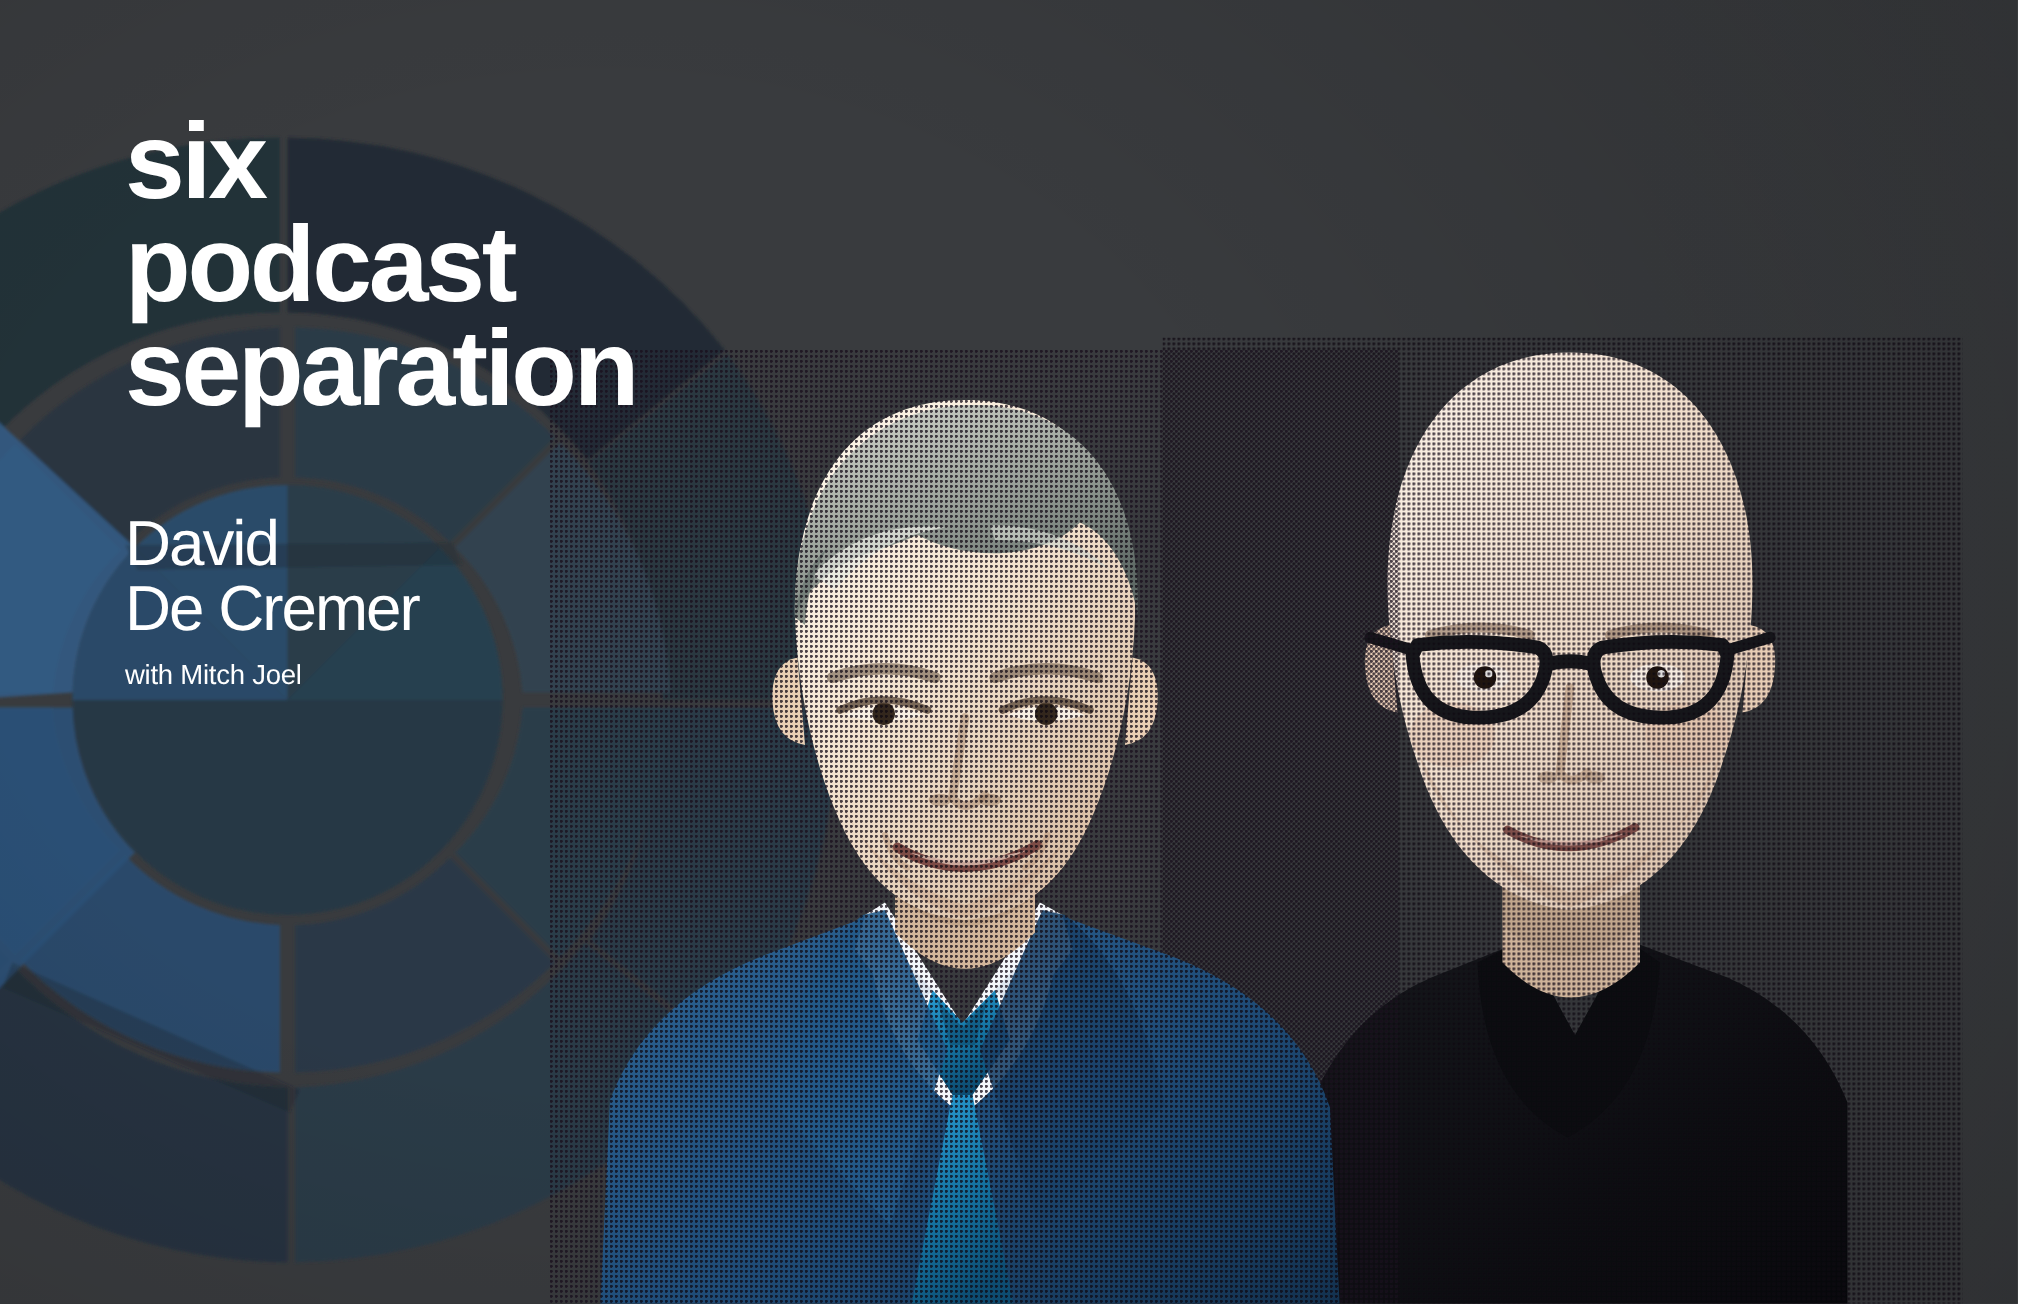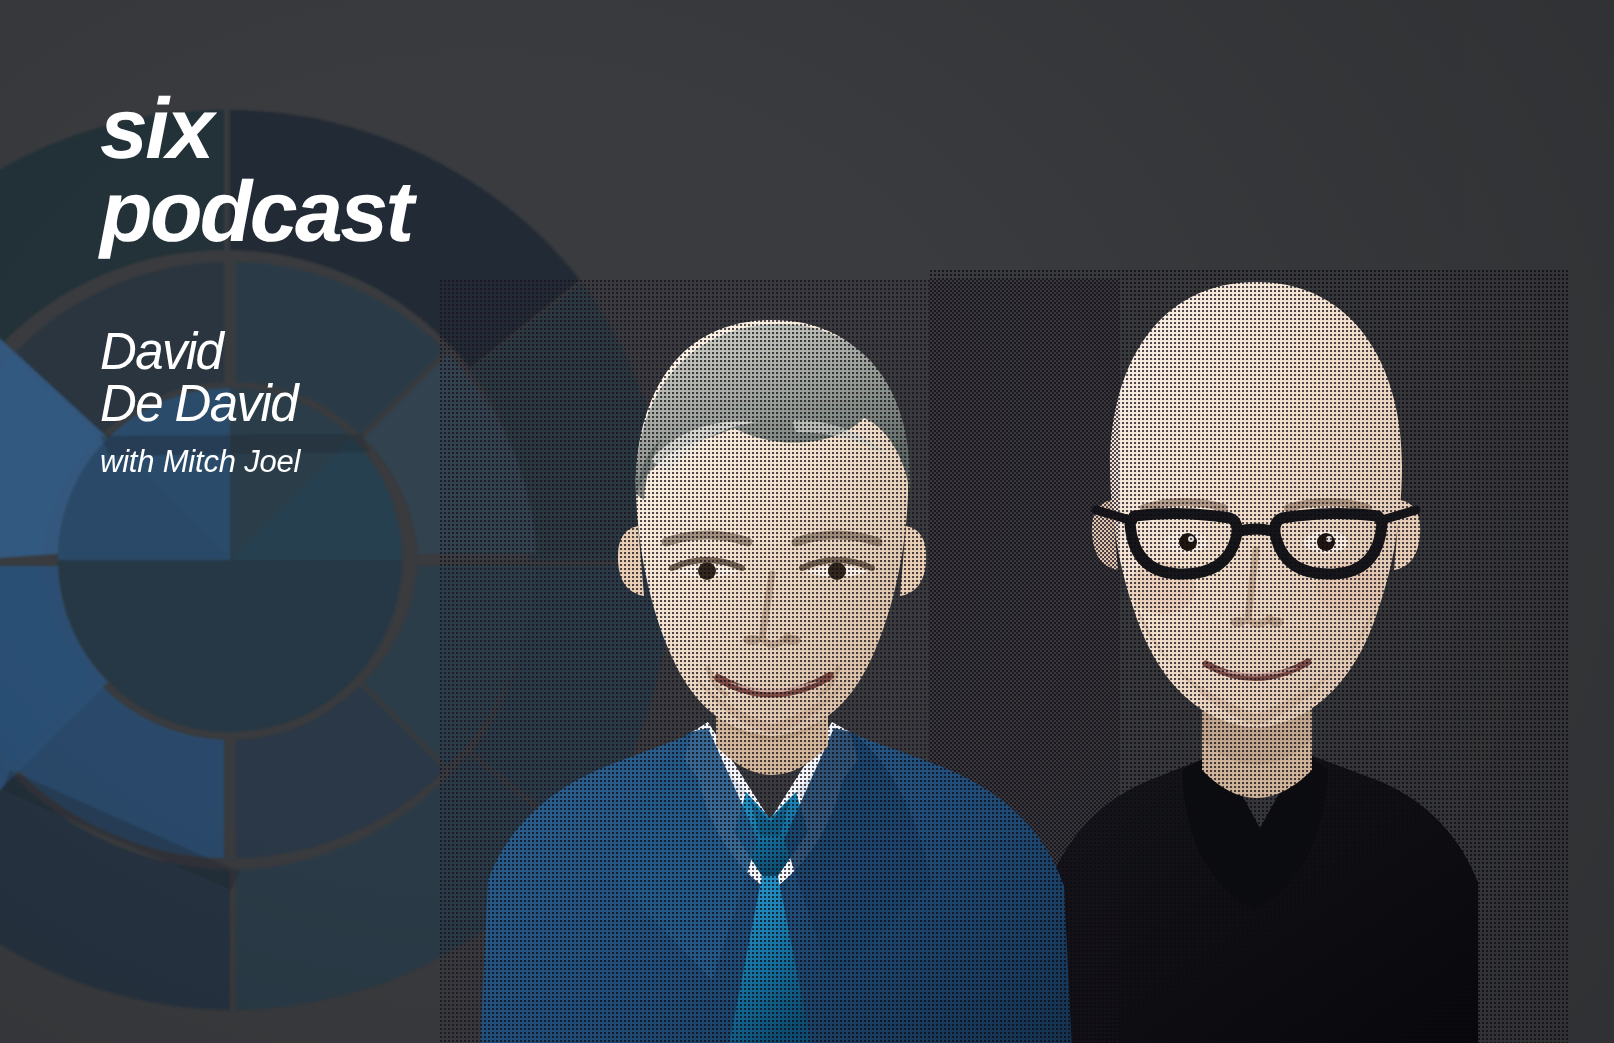--- a/index.html
+++ b/index.html
@@ -7,21 +7,20 @@
     padding: 0;
     background: #1b1e22;
   }
   #cover {
     position: relative;
     width: 1614px;
     height: 1043px;
     overflow: hidden;
     font-family: "Liberation Sans", sans-serif;
     background: #404040;
-    font-style: italic;
   }
 
   
   .bg-base {
     position: absolute;
     inset: 0;
     background:
       radial-gradient(ellipse 1100px 900px at 18% 42%, #2f3b46 0%, #2b343c 40%, #33373b 70%, #393b3e 100%),
       linear-gradient(100deg, #2c3views 0%, #393b3e 100%);
     background-color: #393b3e;
@@ -104,21 +103,21 @@
     color: #ffffff;
     font-size: 51px;
     line-height: 1.03;
     font-weight: 400;
     letter-spacing: -1.6px;
   }
   .guest .line { display:block; }
   .with-host {
     margin-top: 13px;
     color: #ffffff;
-    font-size: 31px;
+    font-size: 22px;
     letter-spacing: -0.2px;
     font-weight: 400;
   }
 </style>
 </head>
 <body>
 
 <div id="cover">
 
   <div class="bg-base"></div>
@@ -343,24 +342,25 @@
       </svg>
       <div class="halftone"></div>
     </div>
   </div>
 
   <div class="text-block">
 
     <h1 class="title">
       <span class="line">six</span>
       <span class="line">podcast</span>
+      <span class="line">separation</span>
     </h1>
 
 
     <div class="guest">
       <span class="line">David</span>
-      <span class="line">De David</span>
+      <span class="line">De Cremer</span>
     </div>
 
     <div class="with-host">with Mitch Joel</div>
   </div>
 
 </div>
 
 </body></html>

